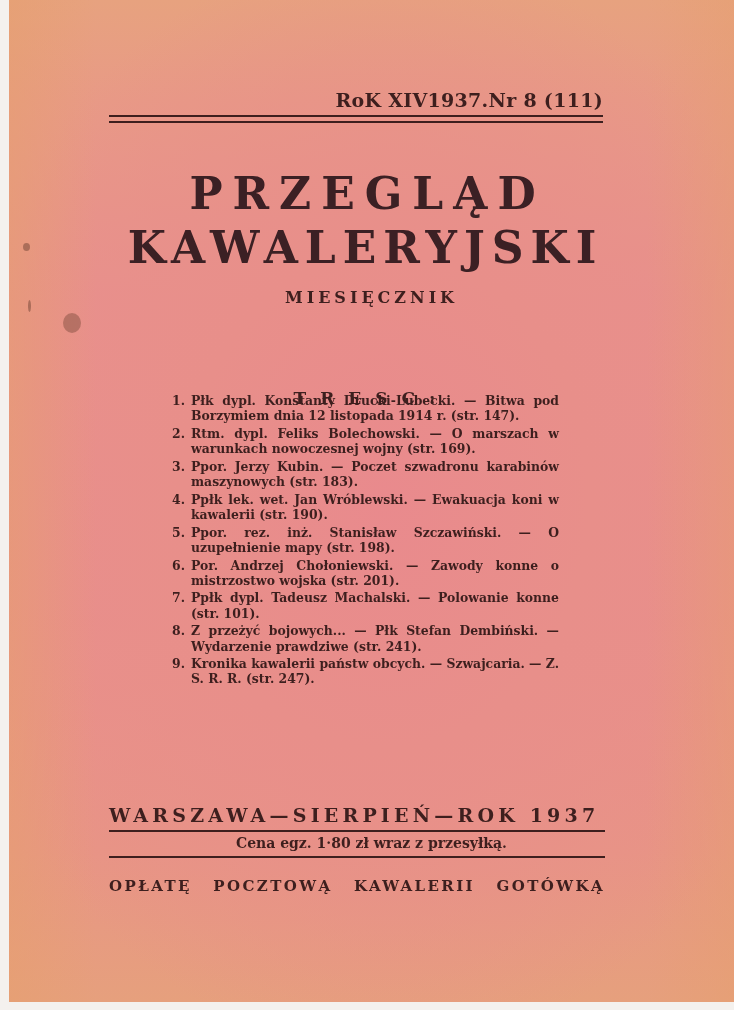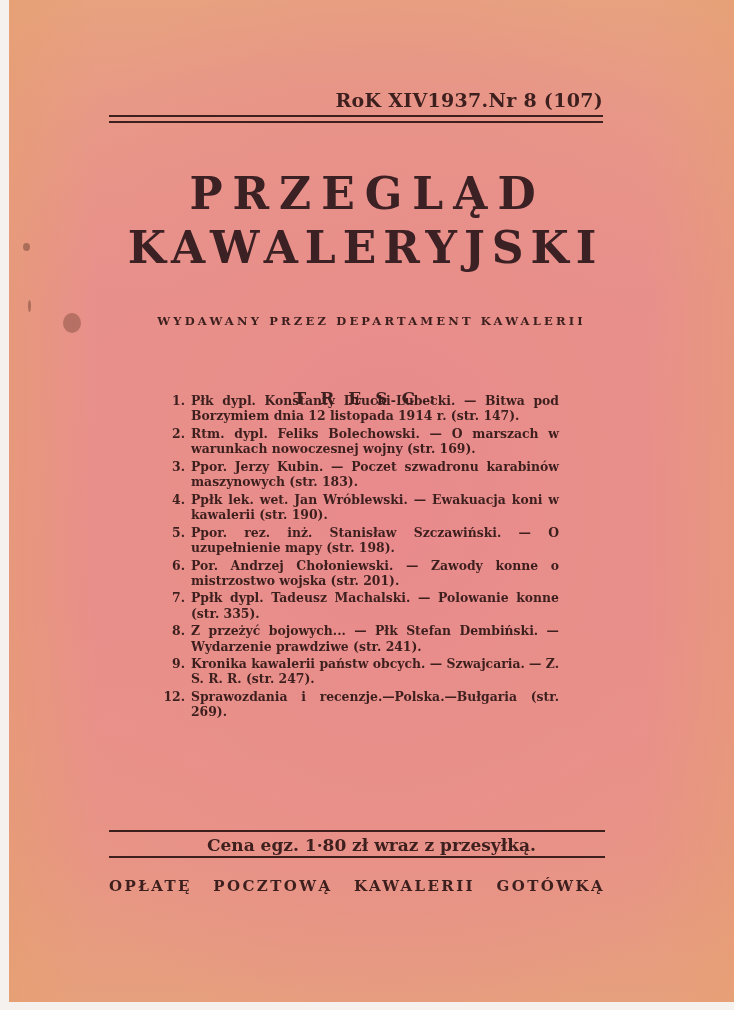--- a/index.html
+++ b/index.html
@@ -34,44 +34,44 @@
   .t1 { top:168px; font-size:44px; letter-spacing:10px; left:-4px; }
   .t2 { top:222px; font-size:44px; letter-spacing:7px; left:-6px; }
   .sub1 { position:absolute; top:288px; left:0; width:100%; text-align:center; font-family:"DejaVu Serif", serif; font-weight:bold; font-size:16px; letter-spacing:4px; }
   .sub2 { position:absolute; top:314px; left:0; width:100%; text-align:center; font-family:"DejaVu Serif", serif; font-weight:bold; font-size:11.5px; letter-spacing:3.2px; }
   .toc-head { position:absolute; top:360px; left:0; width:100%; text-align:center; font-family:"DejaVu Serif", serif; font-weight:bold; font-size:17px; letter-spacing:14px;margin-top:28px; }
   .toc { position:absolute; left:150px; top:393px; width:400px; font-family:"DejaVu Serif", serif; font-weight:bold; font-size:12.4px; line-height:15.2px; }
   .toc-item { display:flex; margin-bottom:2.5px; }
   .toc-num { width:26px; text-align:right; padding-right:6px; flex:none; }
   .toc-text { flex:1; text-align:justify; text-align-last:left; }
   .footer1 { position:absolute; left:100px; top:804px; width:496px; font-family:"DejaVu Serif", serif; font-weight:bold; font-size:19px; letter-spacing:4.2px; white-space:nowrap; }
-  .footer2 { position:absolute; left:0; top:835px; width:100%; text-align:center; font-family:"DejaVu Serif", serif; font-weight:bold; font-size:17px; }
+  .footer2 { position:absolute; left:0; top:835px; width:100%; text-align:center; font-family:"DejaVu Serif", serif; font-weight:bold; font-size:14px; }
   .footer3 { position:absolute; left:100px; top:877px; width:496px; display:flex; justify-content:space-between; font-family:"DejaVu Serif", serif; font-weight:bold; font-size:15px; letter-spacing:2.4px; }
 </style>
 </head>
 <body>
 
 <div class="cover">
 
   <span class="spot" style="left:14px;top:243px;width:7px;height:8px;"></span>
   <span class="spot" style="left:19px;top:300px;width:3px;height:12px;"></span>
   <span class="spot" style="left:54px;top:313px;width:18px;height:20px;opacity:0.45;"></span>
 
   <div class="header">
     <span>RoK XIV</span>
     <span>1937.</span>
-    <span>Nr 8 (107)</span>
+    <span>Nr 8 (111)</span>
   </div>
   <div class="rule" style="left:100px;top:115px;width:494px;"></div>
   <div class="rule" style="left:100px;top:121px;width:494px;"></div>
 
   <div class="title t2">KAWALERYJSKI</div>
   <div class="title t1">PRZEGLĄD</div>
 
-  <div class="sub2">WYDAWANY PRZEZ DEPARTAMENT KAWALERII</div>
+  <div class="sub1">MIESIĘCZNIK</div>
 
   <div class="toc-head">TRESC:</div>
 
   <div class="toc">
     <div class="toc-item">
         <span class="toc-num">1.</span>
         <span class="toc-text">Płk dypl. Konstanty Drucki-Lubecki. — Bitwa pod Borzymiem dnia 12 listopada 1914 r. (str. 147).</span>
       </div>
     <div class="toc-item">
         <span class="toc-num">2.</span>
@@ -88,36 +88,33 @@
     <div class="toc-item">
         <span class="toc-num">5.</span>
         <span class="toc-text">Ppor. rez. inż. Stanisław Szczawiński. — O uzupełnienie mapy (str. 198).</span>
       </div>
     <div class="toc-item">
         <span class="toc-num">6.</span>
         <span class="toc-text">Por. Andrzej Chołoniewski. — Zawody konne o mistrzostwo wojska (str. 201).</span>
       </div>
     <div class="toc-item">
         <span class="toc-num">7.</span>
-        <span class="toc-text">Ppłk dypl. Tadeusz Machalski. — Polowanie konne (str. 335).</span>
+        <span class="toc-text">Ppłk dypl. Tadeusz Machalski. — Polowanie konne (str. 101).</span>
       </div>
     <div class="toc-item">
         <span class="toc-num">8.</span>
         <span class="toc-text">Z przeżyć bojowych... — Płk Stefan Dembiński. — Wydarzenie prawdziwe (str. 241).</span>
       </div>
     <div class="toc-item">
         <span class="toc-num">9.</span>
         <span class="toc-text">Kronika kawalerii państw obcych. — Szwajcaria. — Z. S. R. R. (str. 247).</span>
       </div>
-    <div class="toc-item">
-        <span class="toc-num">12.</span>
-        <span class="toc-text">Sprawozdania i recenzje.—Polska.—Bułgaria (str. 269).</span>
-      </div>
   </div>
 
+  <div class="footer1">WARSZAWA—SIERPIEŃ—ROK 1937</div>
   <div class="rule" style="left:100px;top:830px;width:496px;"></div>
   <div class="footer2">Cena egz. 1·80 zł wraz z przesyłką.</div>
   <div class="rule" style="left:100px;top:856px;width:496px;"></div>
   <div class="footer3">
     <span>OPŁATĘ</span>
     <span>POCZTOWĄ</span>
     <span>KAWALERII</span>
     <span>GOTÓWKĄ</span>
   </div>
 </div>

